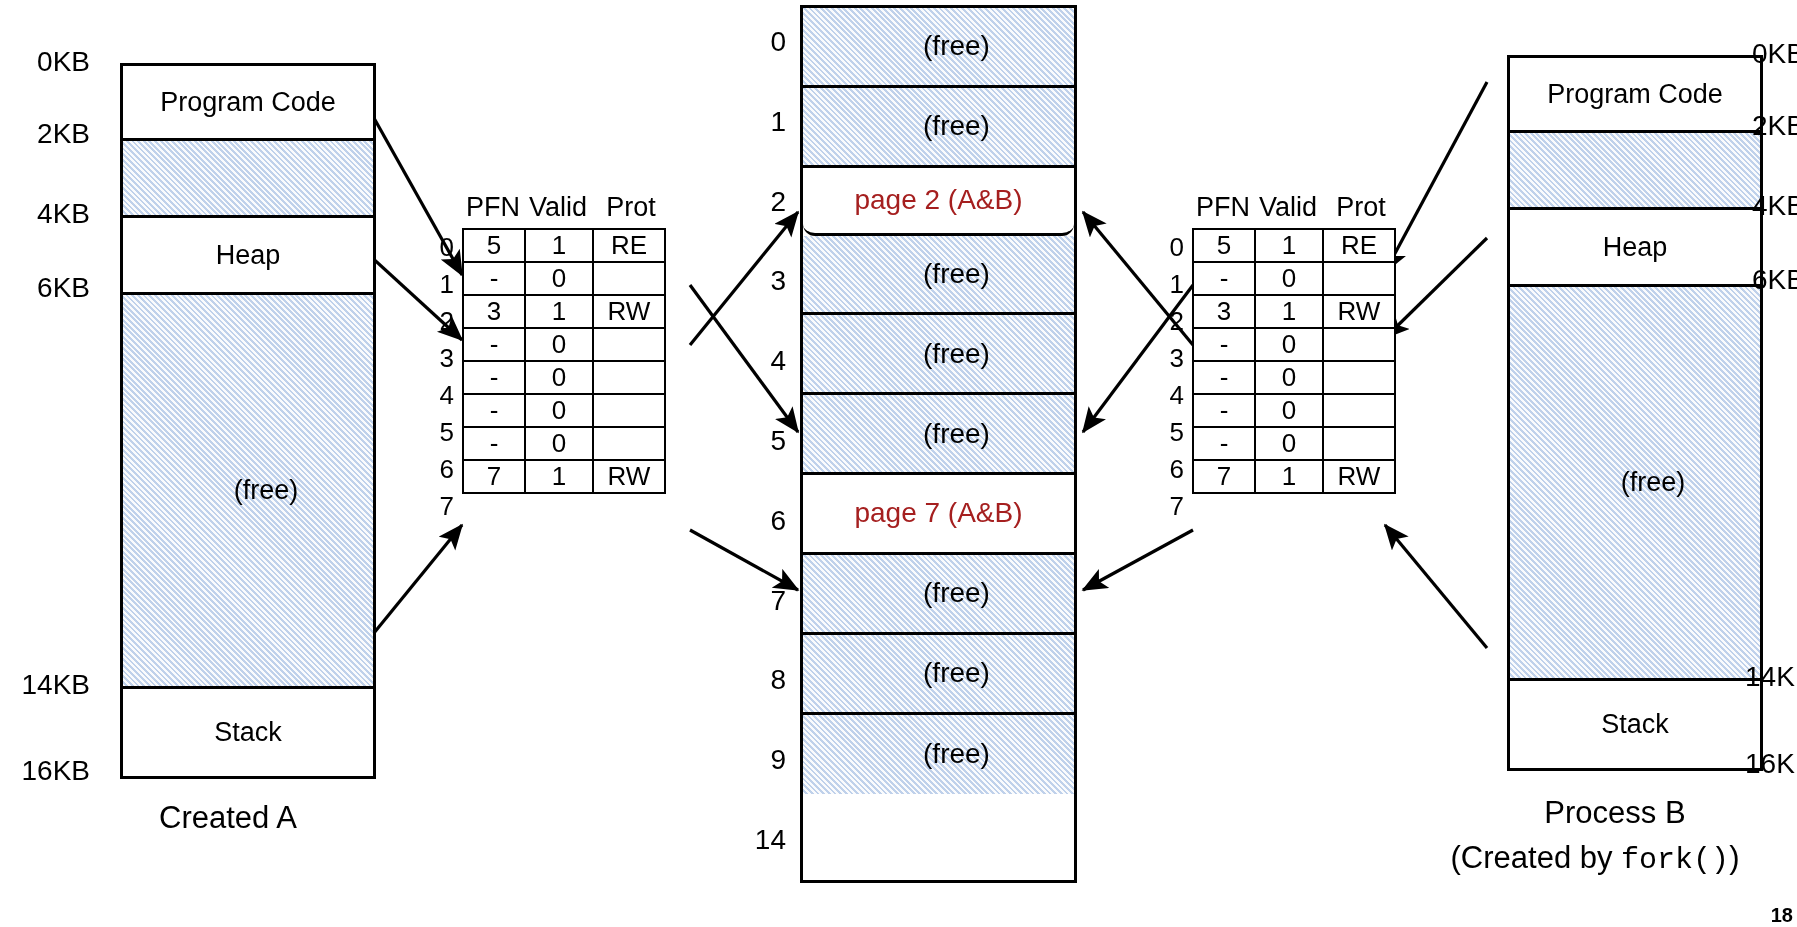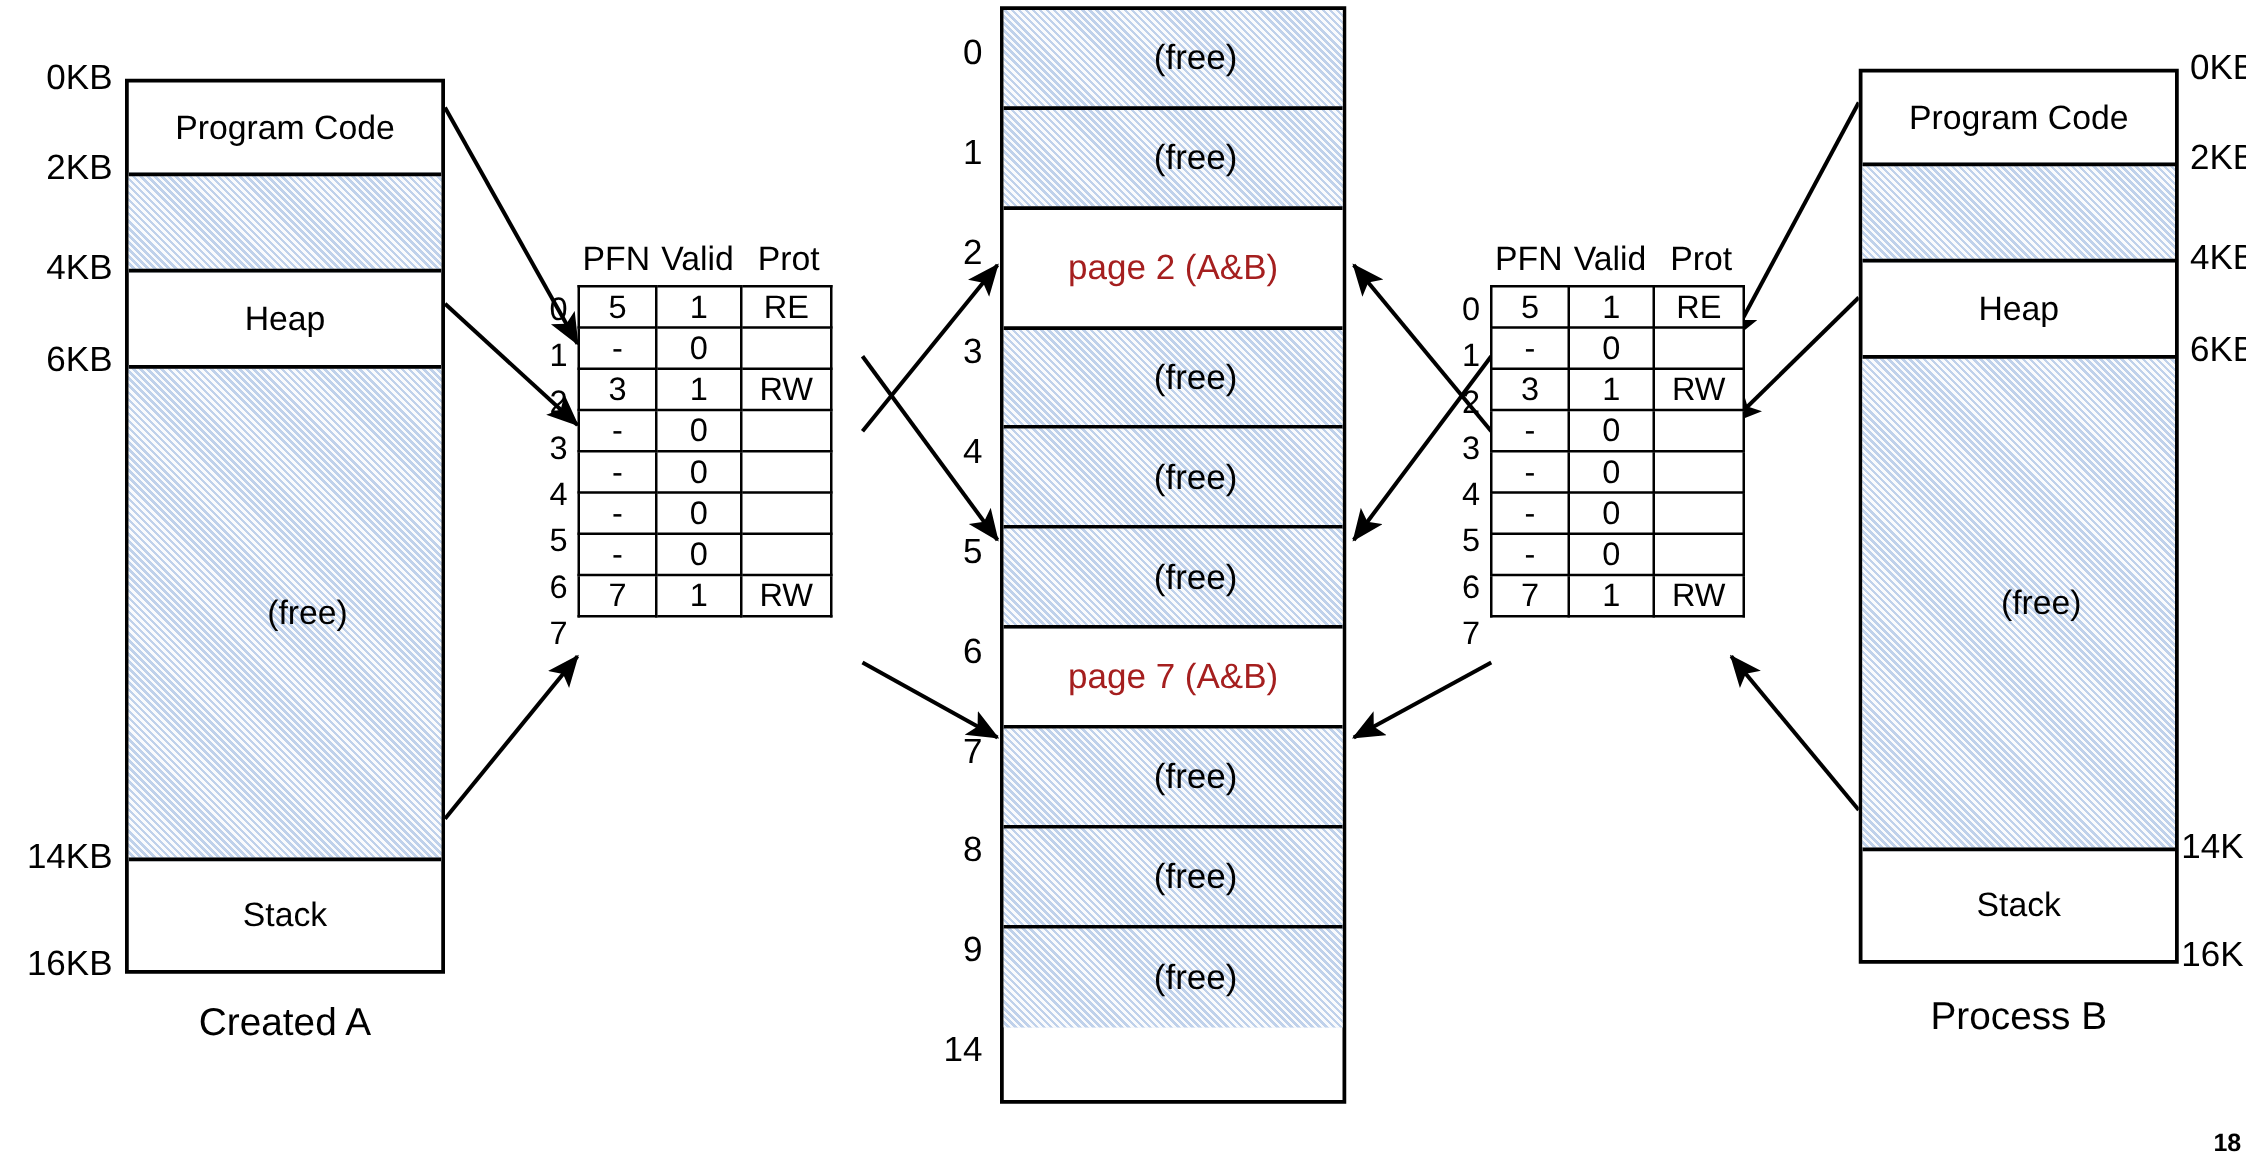--- a/index.html
+++ b/index.html
@@ -26,20 +26,21 @@
         rgba(168,192,227,0.55) 2px,
         rgba(168,192,227,0.55) 4px);
     padding-left: 36px;
   }
 
   
   .addrspace {
     position: absolute;
     border: 3px solid #000;
     background: #fff;
+    margin-left: 20px;
   }
   .seg {
     position: absolute;
     left: 0; right: 0;
     display: flex;
     align-items: center;
     justify-content: center;
     font-size: 27px;
     color: #000;
     overflow: hidden;
@@ -283,21 +284,21 @@
   </div>
 
   <div class="phys" style="left:800px; top:5px; width:277px; height:878px;">
     <div id="phys-frames" style="height:100%;">
         <div class="pframe hatch" style="height: 79.8182px;">
           <span>(free)</span>
         </div>
         <div class="pframe hatch" style="height: 79.8182px;">
           <span>(free)</span>
         </div>
-        <div class="pframe used" style="height: 96px;">
+        <div class="pframe used" style="height: 68px; border-radius: 12px;">
           <span style="color: rgb(165, 31, 31);">page 2 (A&amp;B)</span>
         </div>
         <div class="pframe hatch" style="height: 79.8182px;">
           <span>(free)</span>
         </div>
         <div class="pframe hatch" style="height: 79.8182px;">
           <span>(free)</span>
         </div>
         <div class="pframe hatch" style="height: 79.8182px;">
           <span>(free)</span>
@@ -411,15 +412,18 @@
   </div>
 
   <div class="addr-label right" style="left:1752px; top:38px;  width:90px;">0KB</div>
   <div class="addr-label right" style="left:1752px; top:110px; width:90px;">2KB</div>
   <div class="addr-label right" style="left:1752px; top:190px; width:90px;">4KB</div>
   <div class="addr-label right" style="left:1752px; top:264px; width:90px;">6KB</div>
   <div class="addr-label right" style="left:1745px; top:661px; width:90px;">14KB</div>
   <div class="addr-label right" style="left:1745px; top:748px; width:90px;">16KB</div>
 
   <div class="proc-title" style="left:1455px; top:795px; width:320px;">Process B</div>
+  <div class="proc-sub" style="left:1400px; top:840px; width:390px;">
+    <span>(Created by </span><span class="mono">fork()</span><span>)</span>
+  </div>
 
   <div class="slide-no">18</div>
 </div>
 
 </body></html>

